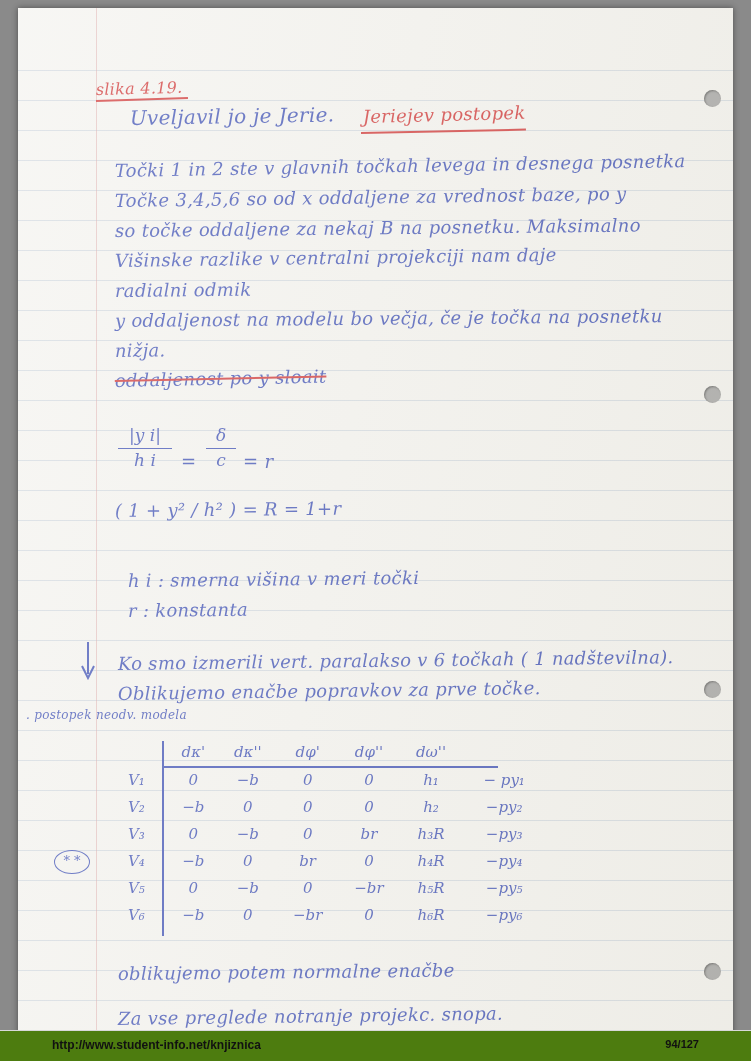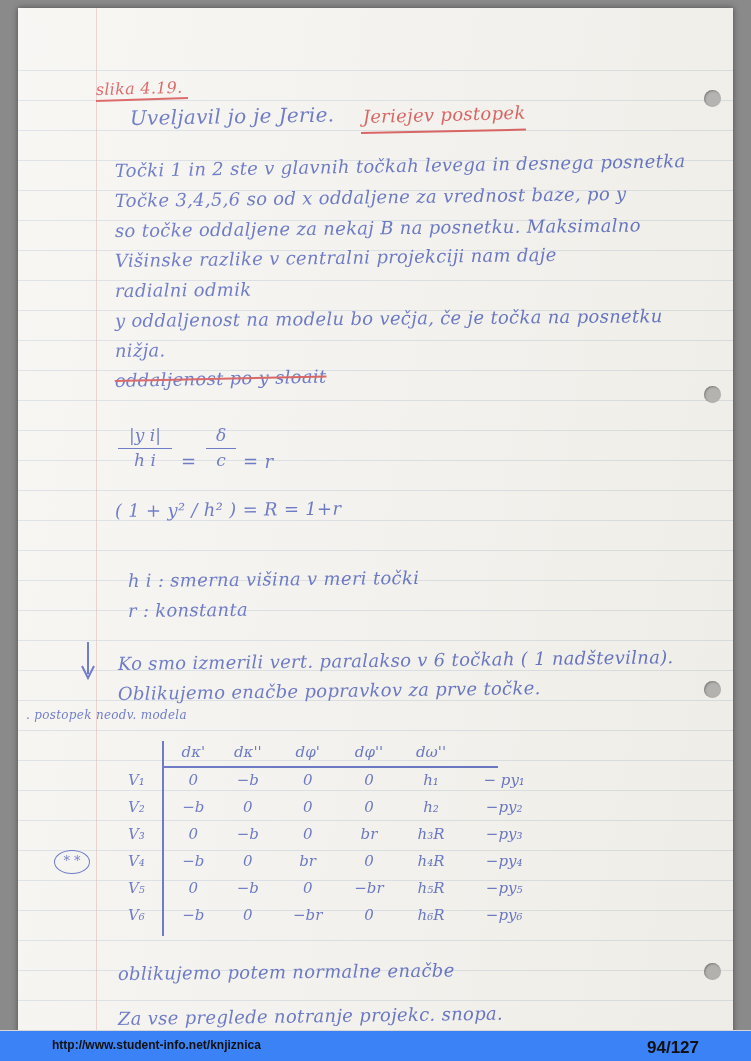--- a/index.html
+++ b/index.html
@@ -182,38 +182,38 @@
     height: 38px;
   }
 
   
   #footer {
     position: absolute;
     left: 0;
     bottom: 0;
     width: 751px;
     height: 30px;
-    background: #3b82f6;
+    background: #4d7c0f;
     border-top: 1px solid #d8d8d8;
   }
   #footer-url {
     position: absolute;
     left: 52px;
     top: 7px;
     font-family: "Liberation Sans", sans-serif;
     font-size: 12px;
     font-weight: bold;
     color: #111111;
   }
   #footer-page {
     position: absolute;
     right: 52px;
     top: 7px;
     font-family: "Liberation Sans", sans-serif;
-    font-size: 17px;
+    font-size: 11px;
     font-weight: bold;
     color: #111111;
   }
 </style>
 </head>
 <body>
 
 <div id="page">
 
   <div class="rule" style="top:62px"></div>

